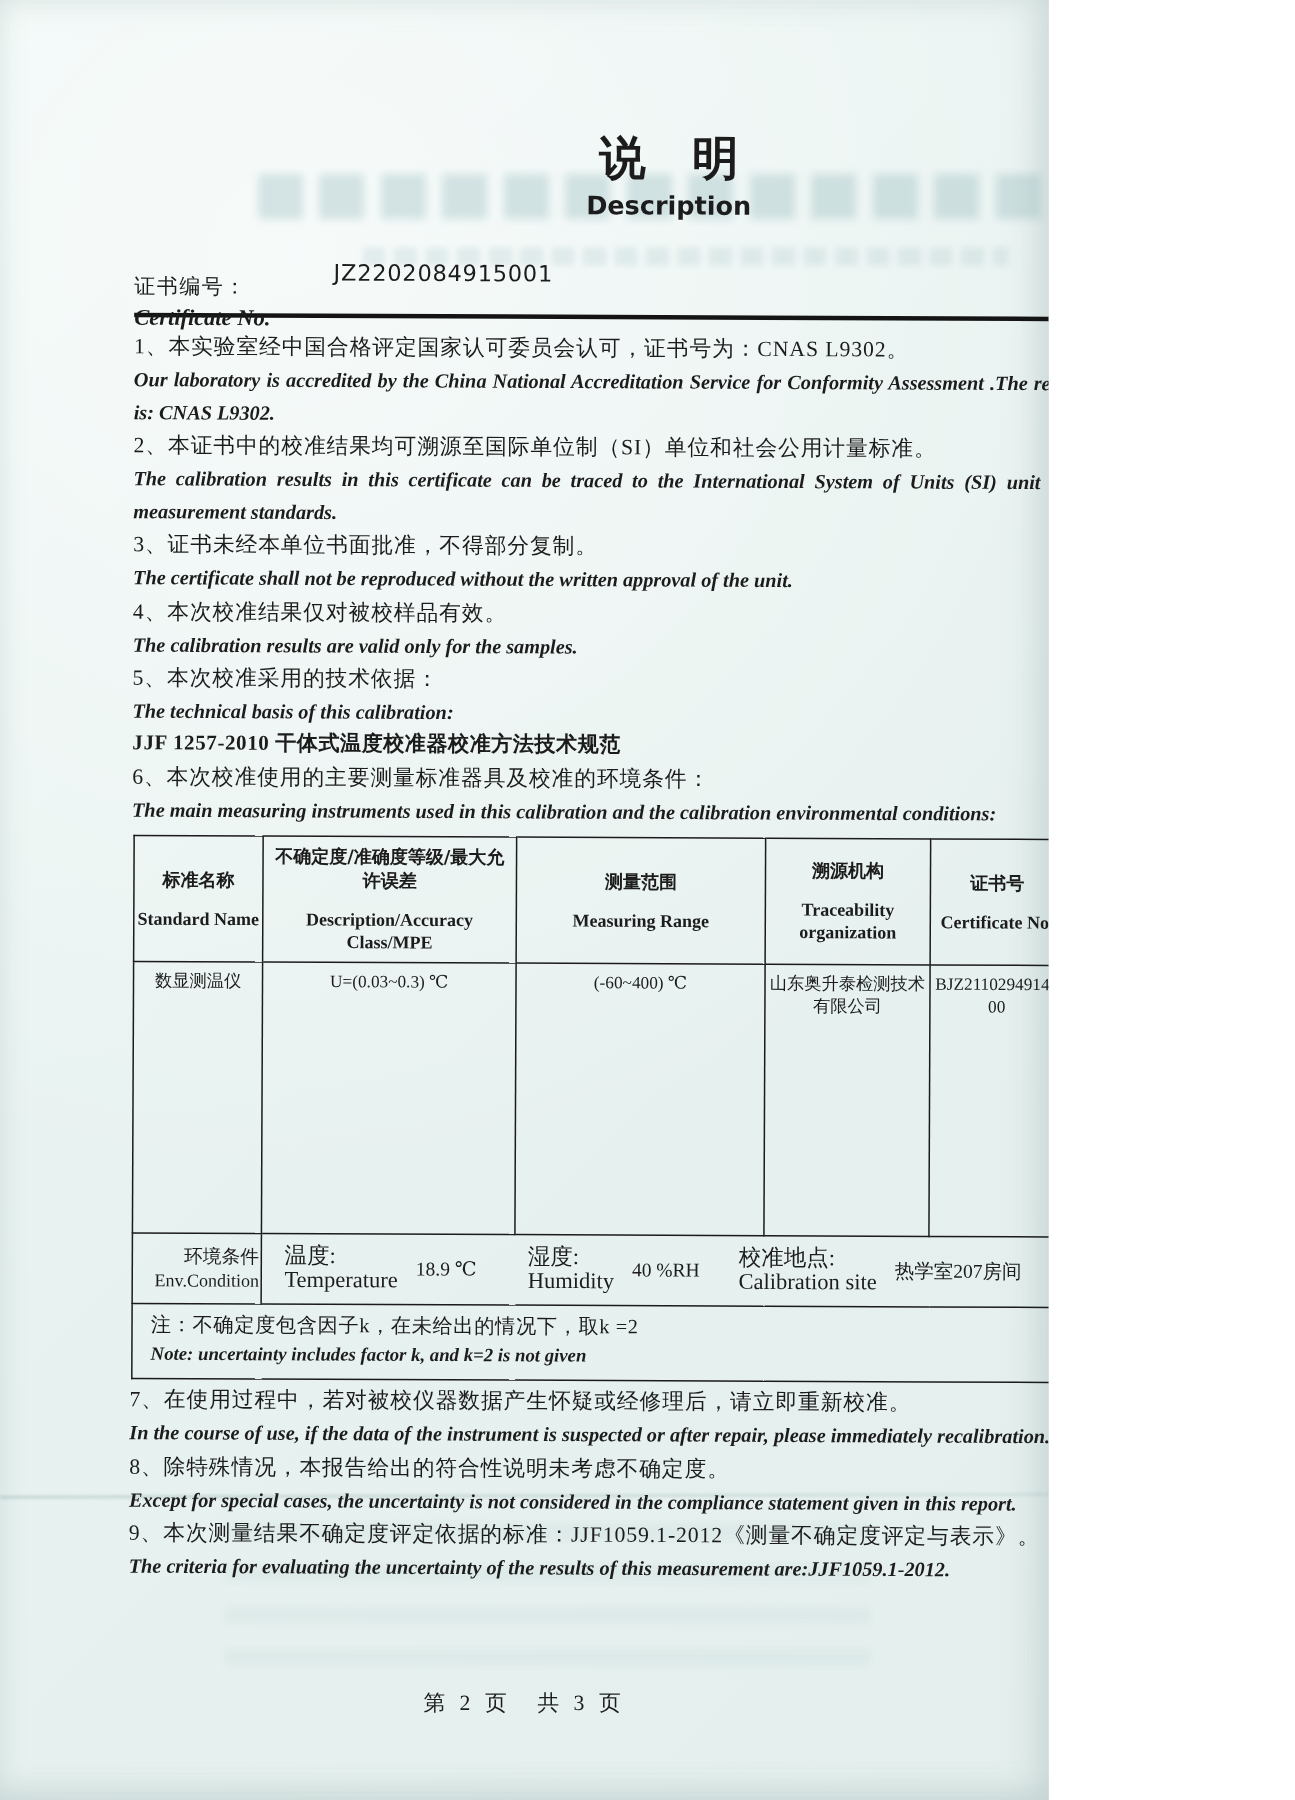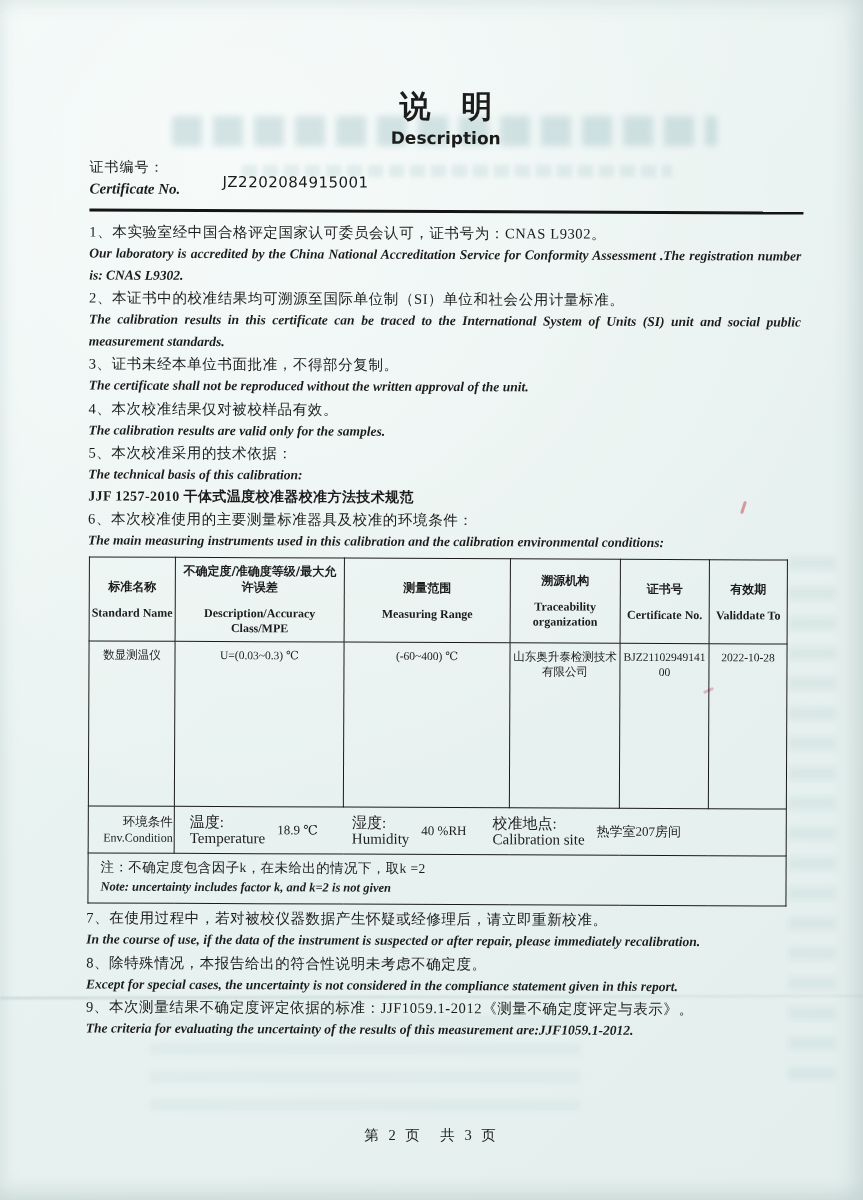--- a/index.html
+++ b/index.html
@@ -1,47 +1,47 @@
 <!DOCTYPE html>
 <html><head>
 <meta charset="utf-8">
 <style>
   html,body{margin:0;padding:0;}
   .page{
-    position:relative; width:863px; height:1200px; overflow:hidden;
+    position:relative; width:699px; height:1200px; overflow:hidden;
     background:
       radial-gradient(circle at 28% 14%, rgba(255,255,255,.55), rgba(255,255,255,0) 55%),
       linear-gradient(135deg, #eef7f5 0%, #e8f2f0 45%, #e4efed 100%);
     box-shadow: inset -10px 0 22px rgba(140,165,165,.22), inset 0 -8px 18px rgba(140,165,165,.18);
     font-family:"Liberation Serif","DejaVu Serif",serif;
     color:#1c1c1c;
   }
   .content{position:absolute; left:90px; top:86px; width:712px; transform:rotate(.25deg); transform-origin:50% 0;}
   .title{
     text-align:center; font-family:"DejaVu Sans","Liberation Sans",sans-serif;
     font-size:31px; font-weight:bold; letter-spacing:10px; line-height:40px; text-indent:10px;
   }
   .subtitle{
     text-align:center; font-family:"DejaVu Sans","Liberation Sans",sans-serif;
     font-size:17px; font-weight:bold; line-height:22px; margin-top:1px;
   }
   .cert-row{display:flex; align-items:flex-start; margin-top:11px; height:46px;}
-  .cert-labels .zh-label{font-size:14px; letter-spacing:1px;}
+  .cert-labels .zh-label{font-size:14px; letter-spacing:1px;margin-top:24px;}
   .cert-labels .en-label{font-size:15px; font-weight:bold; font-style:italic; margin-top:4px;}
   .cert-number{font-family:"DejaVu Sans","Liberation Sans",sans-serif; font-size:15px; margin:14px 14px 0 42px; letter-spacing:.5px;}
   .rule{border:none; border-top:3px solid #141414; margin:4px 0 10px 0; width:714px;}
   .para-zh{font-size:14.5px; line-height:21px; letter-spacing:.6px; margin-top:2px;}
   .para-en{font-size:13.5px; font-weight:bold; font-style:italic; line-height:21.5px; text-align:justify;}
   .para-ref{font-size:14px; font-weight:bold; line-height:21px; letter-spacing:.4px;}
   table.std{border-collapse:collapse; table-layout:fixed; width:698px; margin:6px 0 4px 1px;}
   table.std th, table.std td{border:1.4px solid #1b1b1b; overflow:hidden;}
   table.std thead th{padding:5px 2px; text-align:center; vertical-align:middle;}
   .th-zh{font-family:"DejaVu Sans","Liberation Sans",sans-serif; font-weight:bold; font-size:12px; line-height:16px;}
   .th-en{font-weight:bold; font-size:12px; line-height:15px;margin-top:11px;}
-  tr.data-row td{height:158px; vertical-align:top; text-align:center; font-size:11.5px; line-height:15px; padding:6px 2px 0 2px; word-break:break-all;}
+  tr.data-row td{height:158px; vertical-align:top; text-align:center; font-size:11.5px; line-height:15px; padding:6px 2px 16px 2px; word-break:break-all;}
   tr.env-row td{height:44px; vertical-align:middle;}
   .env-cell-label{text-align:right; font-size:12.5px; line-height:16px;}
   .env-cell-label .en{font-size:12px;}
   .env-flex{display:flex; align-items:center; padding:0 10px 0 14px; gap:0;}
   .env-group{font-size:15px; line-height:16px;}
   .env-value{font-size:13px; margin:0 0 0 12px;}
   .env-flex .sp1{width:34px;} .env-flex .sp2{width:26px;}
   tr.note-row td{padding:4px 12px 6px 12px; vertical-align:middle;}
   .tbl-note-zh{font-size:13.5px; line-height:20px; letter-spacing:.4px;}
   .tbl-note-en{font-size:12.5px; font-weight:bold; font-style:italic; line-height:19px;}

